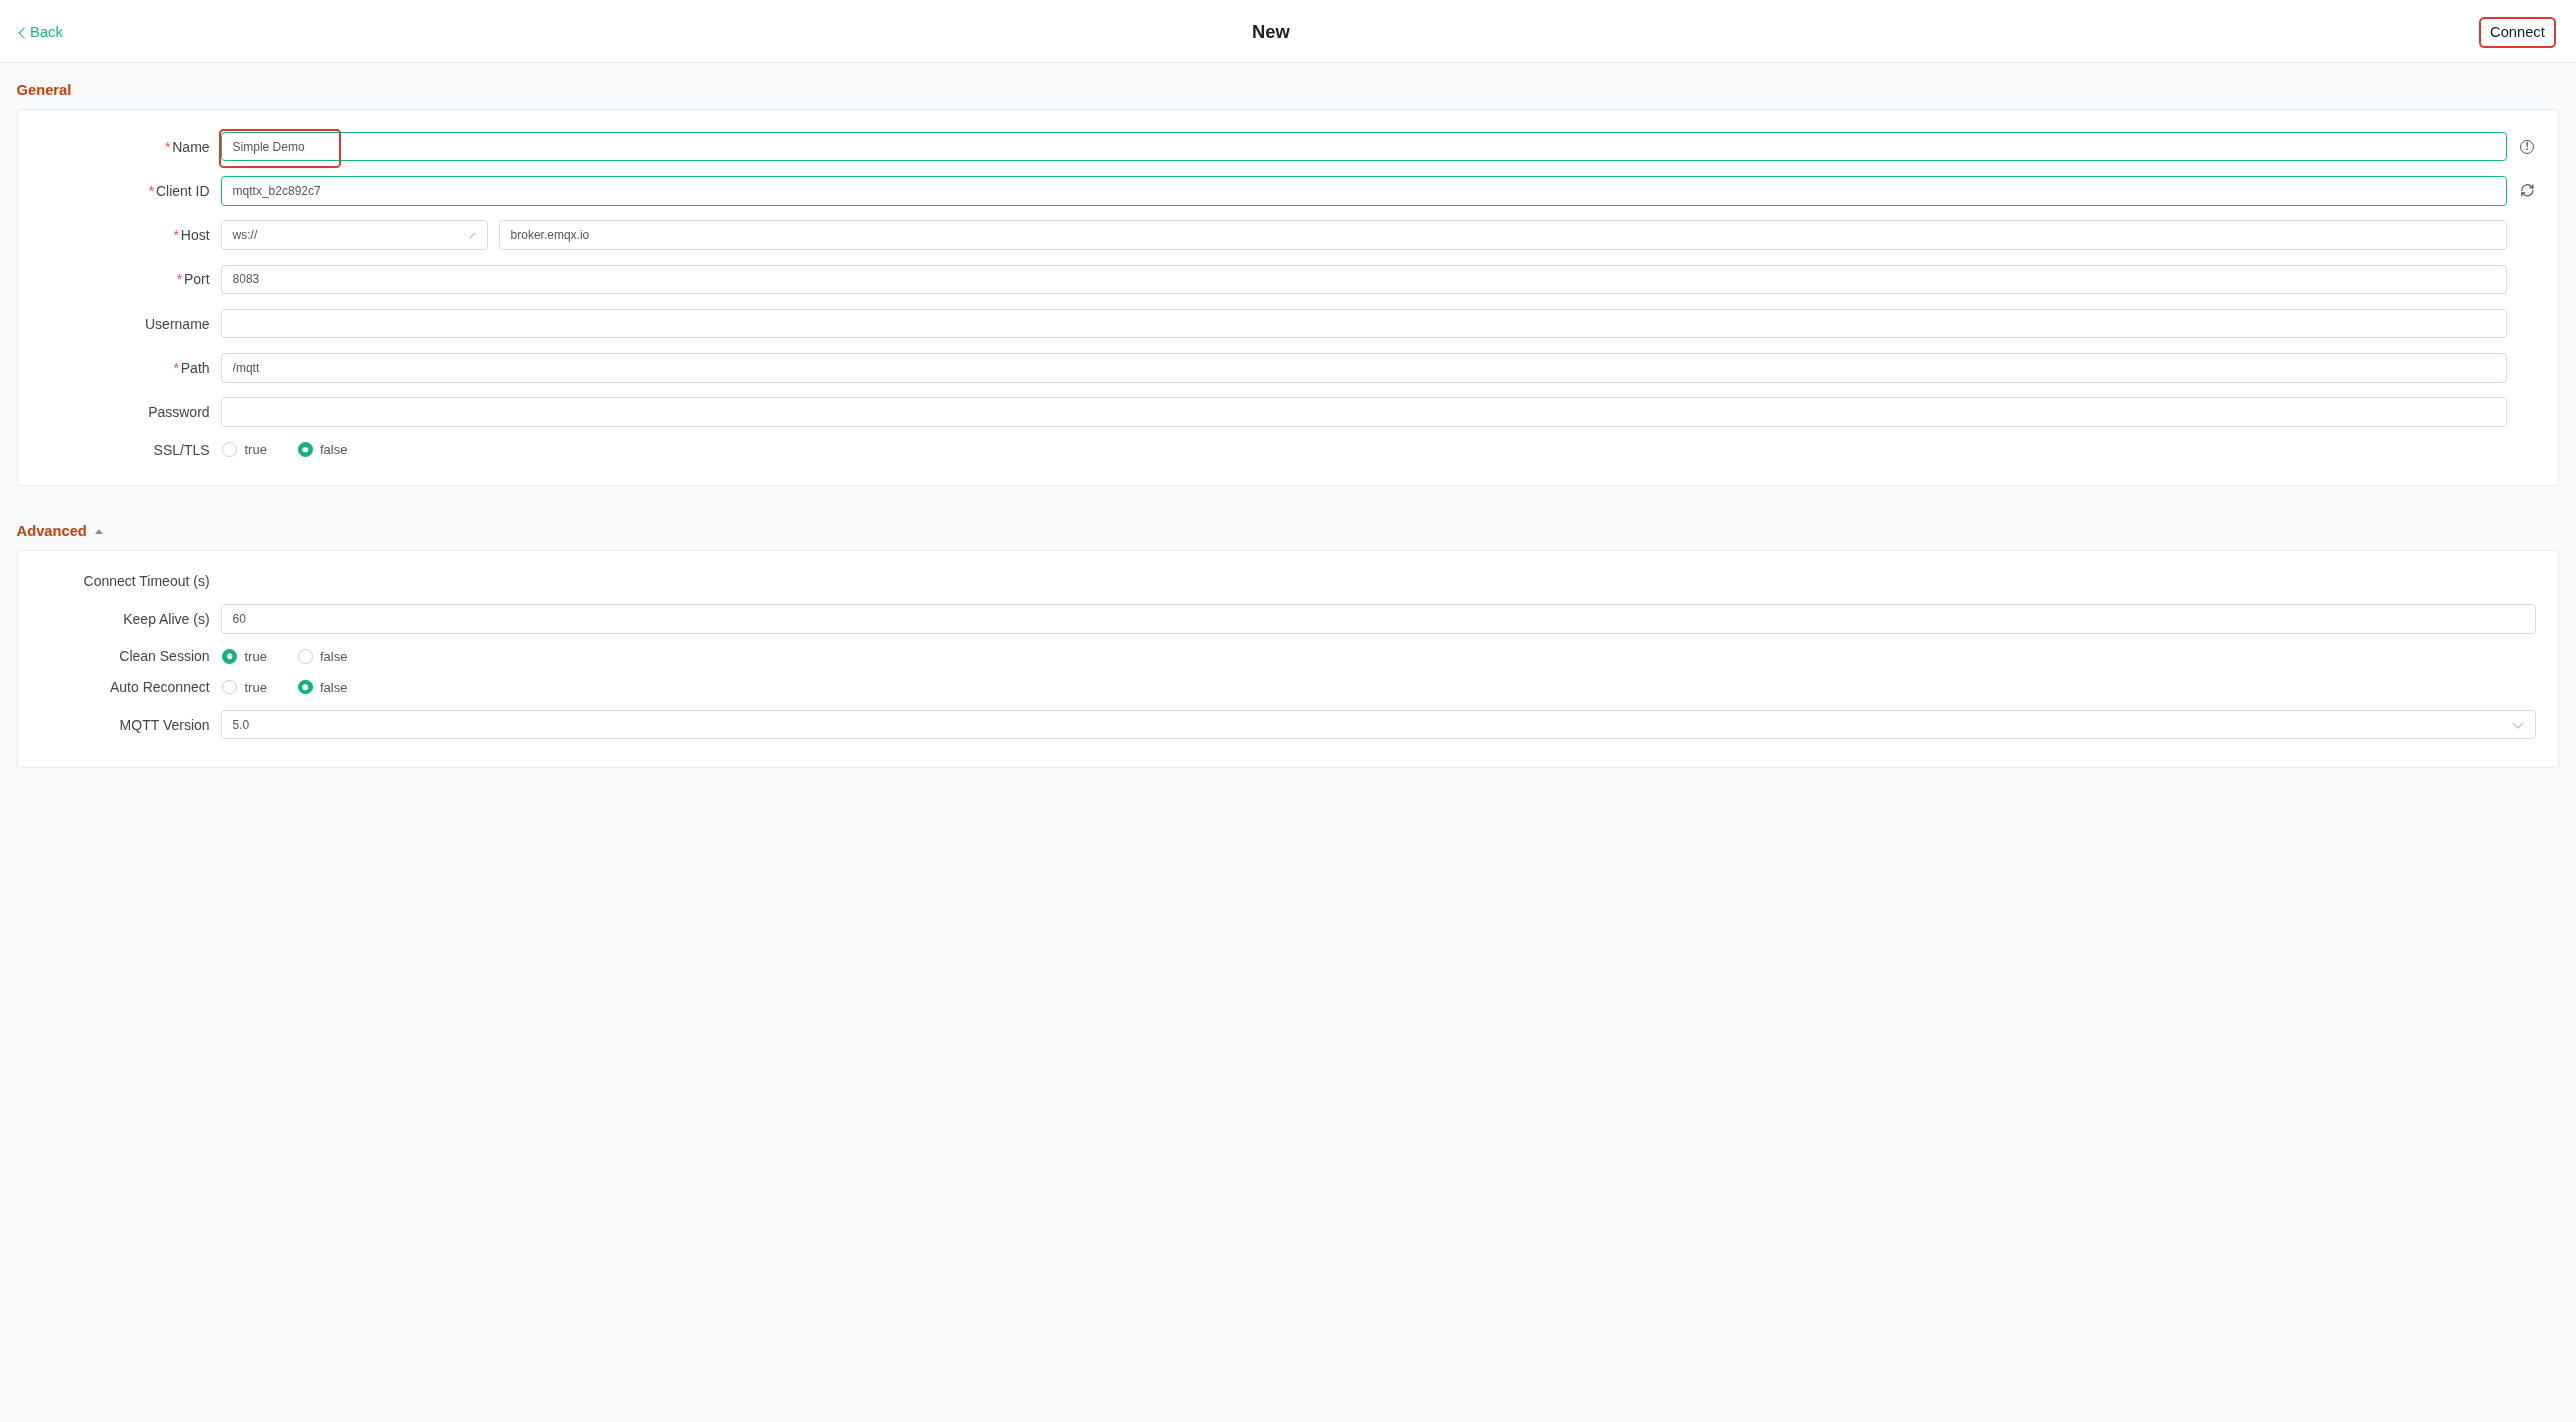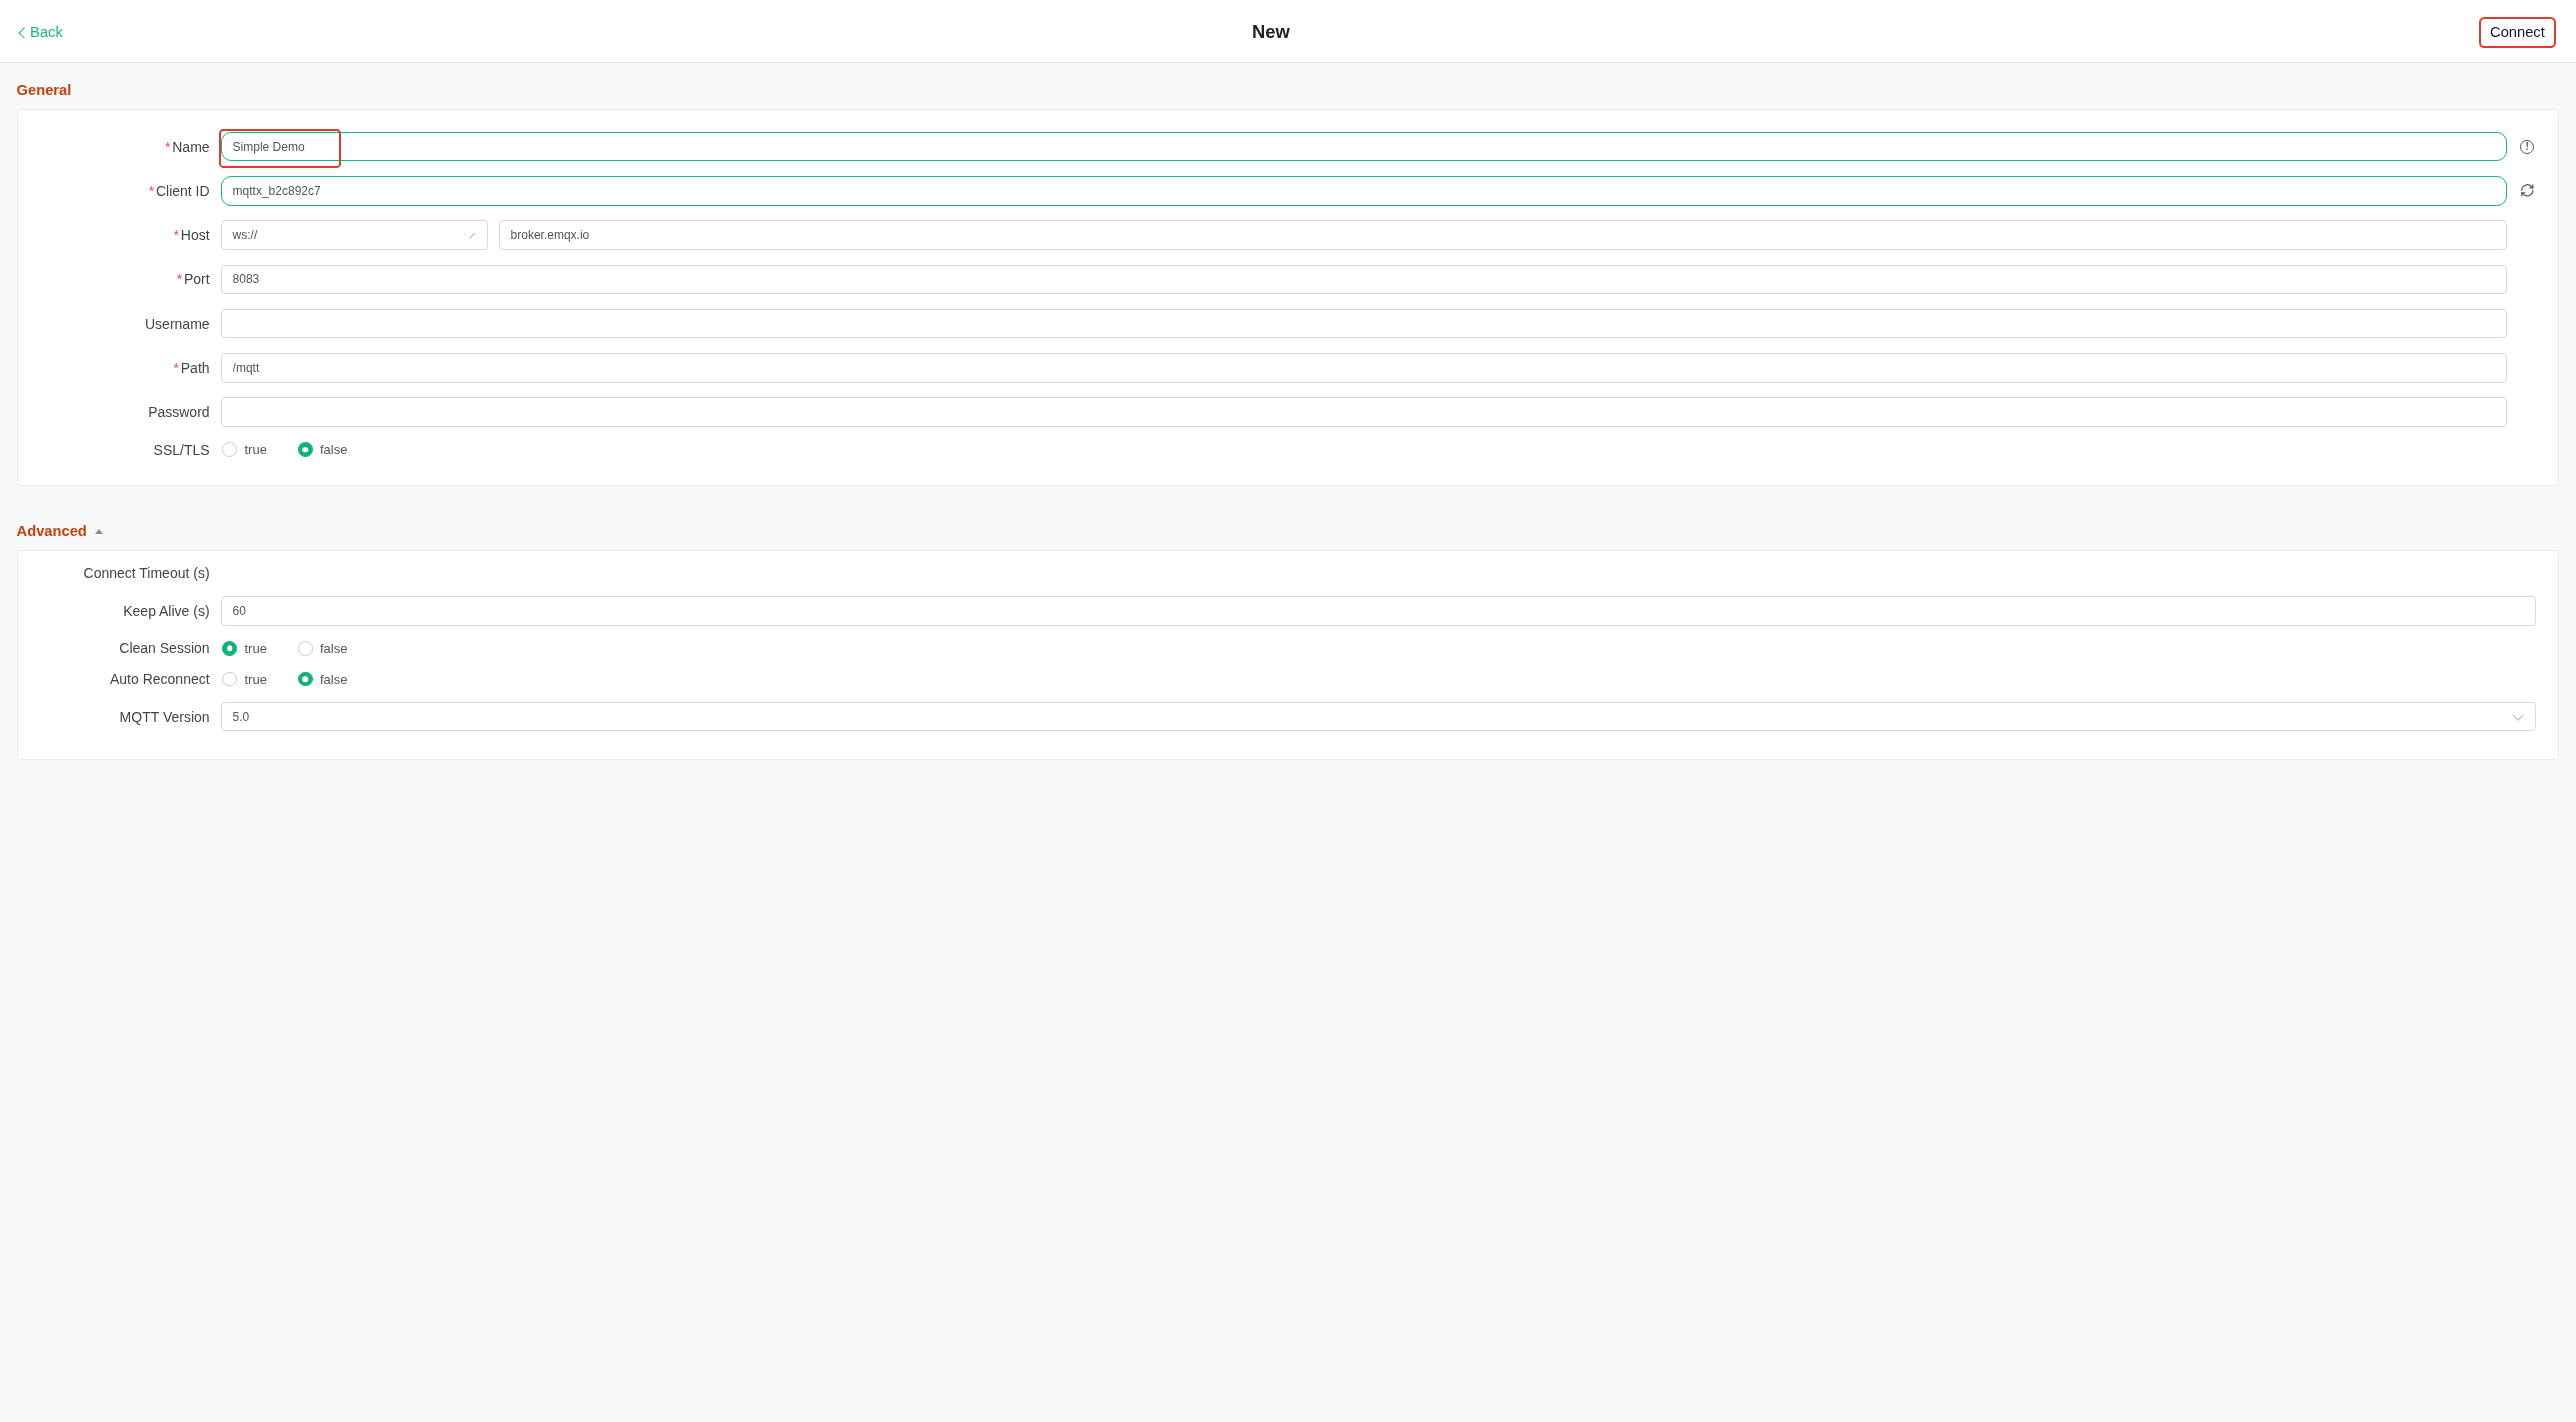--- a/index.html
+++ b/index.html
@@ -105,21 +105,20 @@
       height: 29.5px;
       border: 0.9px solid #d7d9dc;
       border-radius: 3.7px;
       background: #fff;
       padding: 0 11px;
       font-size: 12px;
       color: #555;
     }
     .input.green-border {
       border-color: #13b87b;
-      border-radius: 10px;
     }
     .select {
       display: flex;
       align-items: center;
       justify-content: space-between;
       cursor: pointer;
     }
     .select-chevron {
       width: 0; height: 0;
       border-left: 5.5px solid transparent;
@@ -209,21 +208,21 @@
       position: absolute;
       left: -1.8px; top: -2.8px;
       width: 118px;
       height: calc(100% + 5.5px);
       border: 2.8px solid #dc3b2e;
       border-radius: 4.6px;
       pointer-events: none;
     }
 
     
-    .card.advanced { padding-top: 7px; }
+    .card.advanced { padding-top: 15px; }
     .mqttver-row .select { flex: 1; }
   </style>
 </head>
 <body>
 
 <div class="topbar">
   <div class="back-link">
     <span class="back-chevron"></span>
     <span>Back</span>
   </div>

